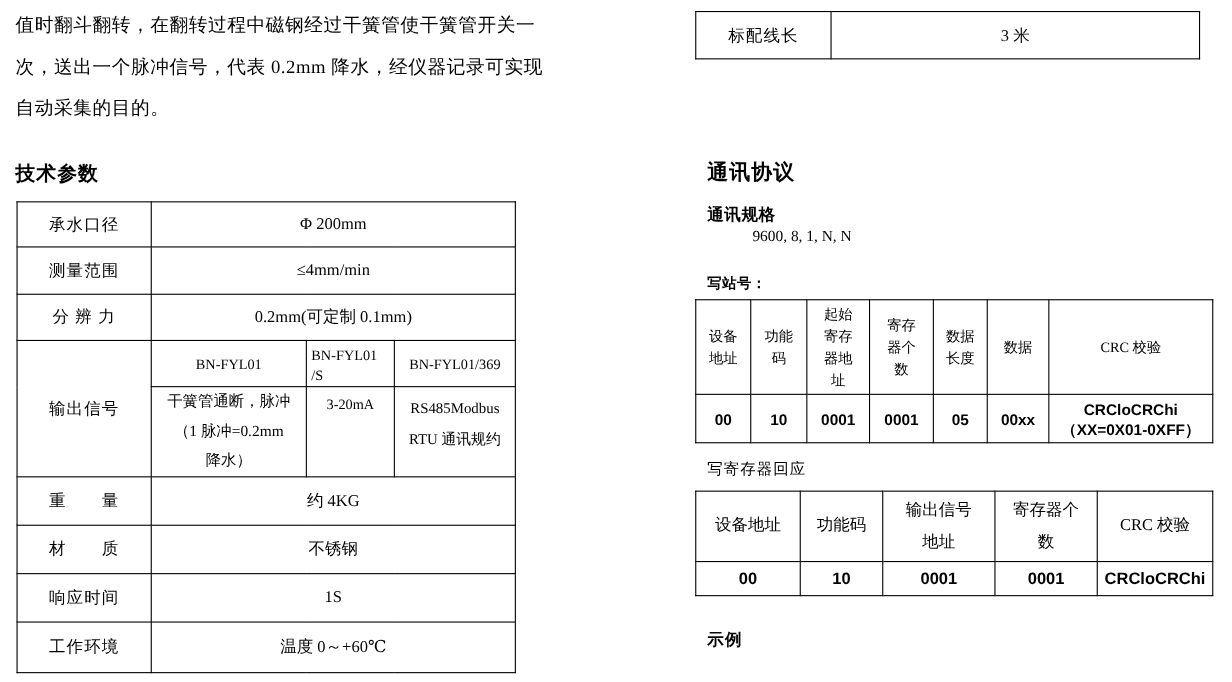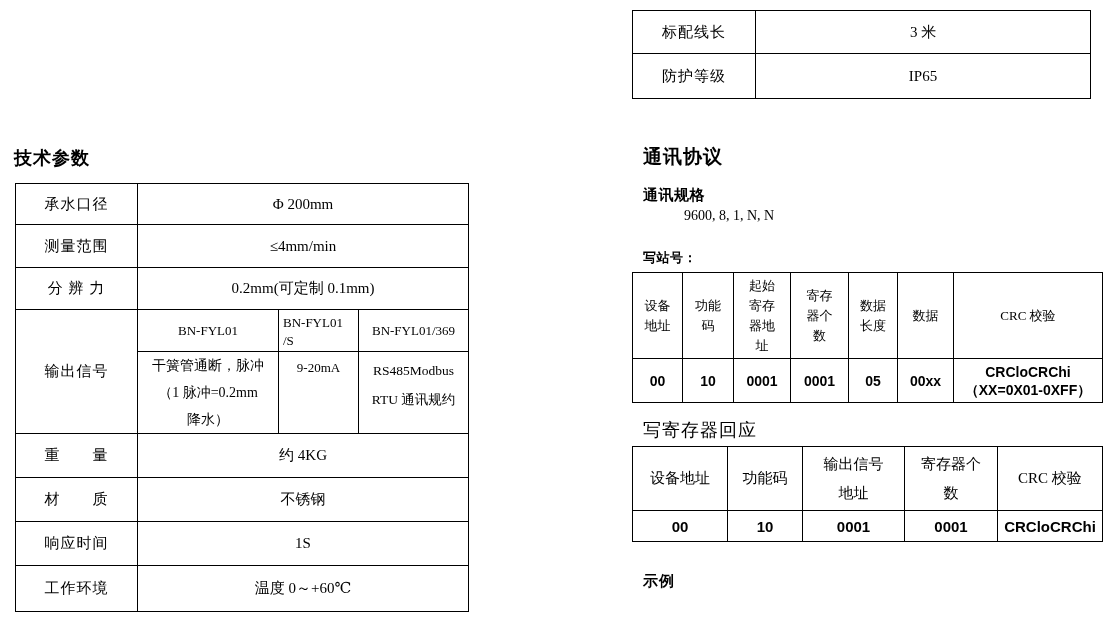--- a/index.html
+++ b/index.html
@@ -15,21 +15,21 @@
 
   
   .para{left:14px;top:4px;font-size:17px;line-height:38px;white-space:nowrap;letter-spacing:0.5px;}
 
   
   .h-tech{left:14px;top:146px;font-size:18px;letter-spacing:1px;}
   .h-comm{left:643px;top:144px;font-size:19px;letter-spacing:1px;}
   .h-spec{left:643px;top:186px;font-size:15px;letter-spacing:0.5px;}
   .spec-val{left:684px;top:208px;font-size:14px;}
   .h-station{left:643px;top:249px;font-size:13px;letter-spacing:0.5px;font-family:Liberation Mono, monospace;}
-  .h-reg{left:643px;top:418px;font-size:18px;letter-spacing:1px;font-family:Liberation Serif, serif;}
+  .h-reg{left:643px;top:418px;font-size:14px;letter-spacing:1px;font-family:Liberation Serif, serif;}
   .h-example{left:643px;top:572px;font-size:15px;letter-spacing:1px;}
 
   
   .spec-table{left:15px;top:183px;width:453px;font-size:15px;}
   .spec-table td.lbl{letter-spacing:1px;}
   .spec-table td.model{font-size:13px;line-height:18px;}
   .spec-table td.model-s{font-size:13px;line-height:18px;text-align:left;padding-left:4px;vertical-align:top;padding-top:4px;}
   .spec-table td.det1{font-size:14px;line-height:27px;}
   .spec-table td.det2{font-size:13px;vertical-align:top;padding-top:8px;}
   .spec-table td.det3{font-size:13.5px;line-height:29px;vertical-align:top;padding-top:4px;}
@@ -46,20 +46,25 @@
   
   .wr-table{left:632px;top:446px;width:470px;}
   .wr-table td.hd{font-size:15px;line-height:29px;}
   .wr-table td.vl{font-family:"Liberation Sans","DejaVu Sans",sans-serif;font-weight:bold;font-size:15px;}
 </style>
 </head>
 <body>
 
 <div class="page">
 
+  <div class="abs para">
+    <div>值时翻斗翻转，在翻转过程中磁钢经过干簧管使干簧管开关一</div>
+    <div>次，送出一个脉冲信号，代表 0.2mm 降水，经仪器记录可实现</div>
+    <div>自动采集的目的。</div>
+  </div>
 
   <div class="abs gothic h-tech">技术参数</div>
 
   <table class="abs spec-table">
     <colgroup>
         <col style="width:122px">
         <col style="width:141px">
         <col style="width:80px">
         <col style="width:110px">
       </colgroup>
@@ -80,21 +85,21 @@
       <td class="lbl" rowspan="2">输出信号</td>
       <td class="model pre">BN-FYL01</td>
       <td class="model-s pre">BN-FYL01
 /S</td>
       <td class="model pre">BN-FYL01/369</td>
     </tr>
     <tr style="height:82px">
       <td class="det1 pre">干簧管通断，脉冲
 （1 脉冲=0.2mm
 降水）</td>
-      <td class="det2 pre">9-20mA</td>
+      <td class="det2 pre">3-20mA</td>
       <td class="det3 pre">RS485Modbus
 RTU 通讯规约</td>
     </tr>
     <tr style="height:44px">
       <td class="lbl">重　　量</td>
       <td colspan="3">约 4KG</td>
     </tr>
     <tr style="height:44px">
       <td class="lbl">材　　质</td>
       <td colspan="3">不锈钢</td>
@@ -112,24 +117,20 @@
 
   <table class="abs cable-table">
     <colgroup>
         <col style="width:123px">
         <col style="width:335px">
       </colgroup>
     <tbody>
         <tr style="height:43px">
       <td class="lbl">标配线长</td>
       <td>3 米</td>
-    </tr>
-    <tr style="height:45px">
-      <td class="lbl">防护等级</td>
-      <td>IP65</td>
     </tr>
   </tbody>
     </table>
 
   <div class="abs gothic h-comm">通讯协议</div>
   <div class="abs gothic h-spec">通讯规格</div>
   <div class="abs spec-val">9600, 8, 1, N, N</div>
   <div class="abs gothic h-station">写站号：</div>
 
   <table class="abs ws-table">

